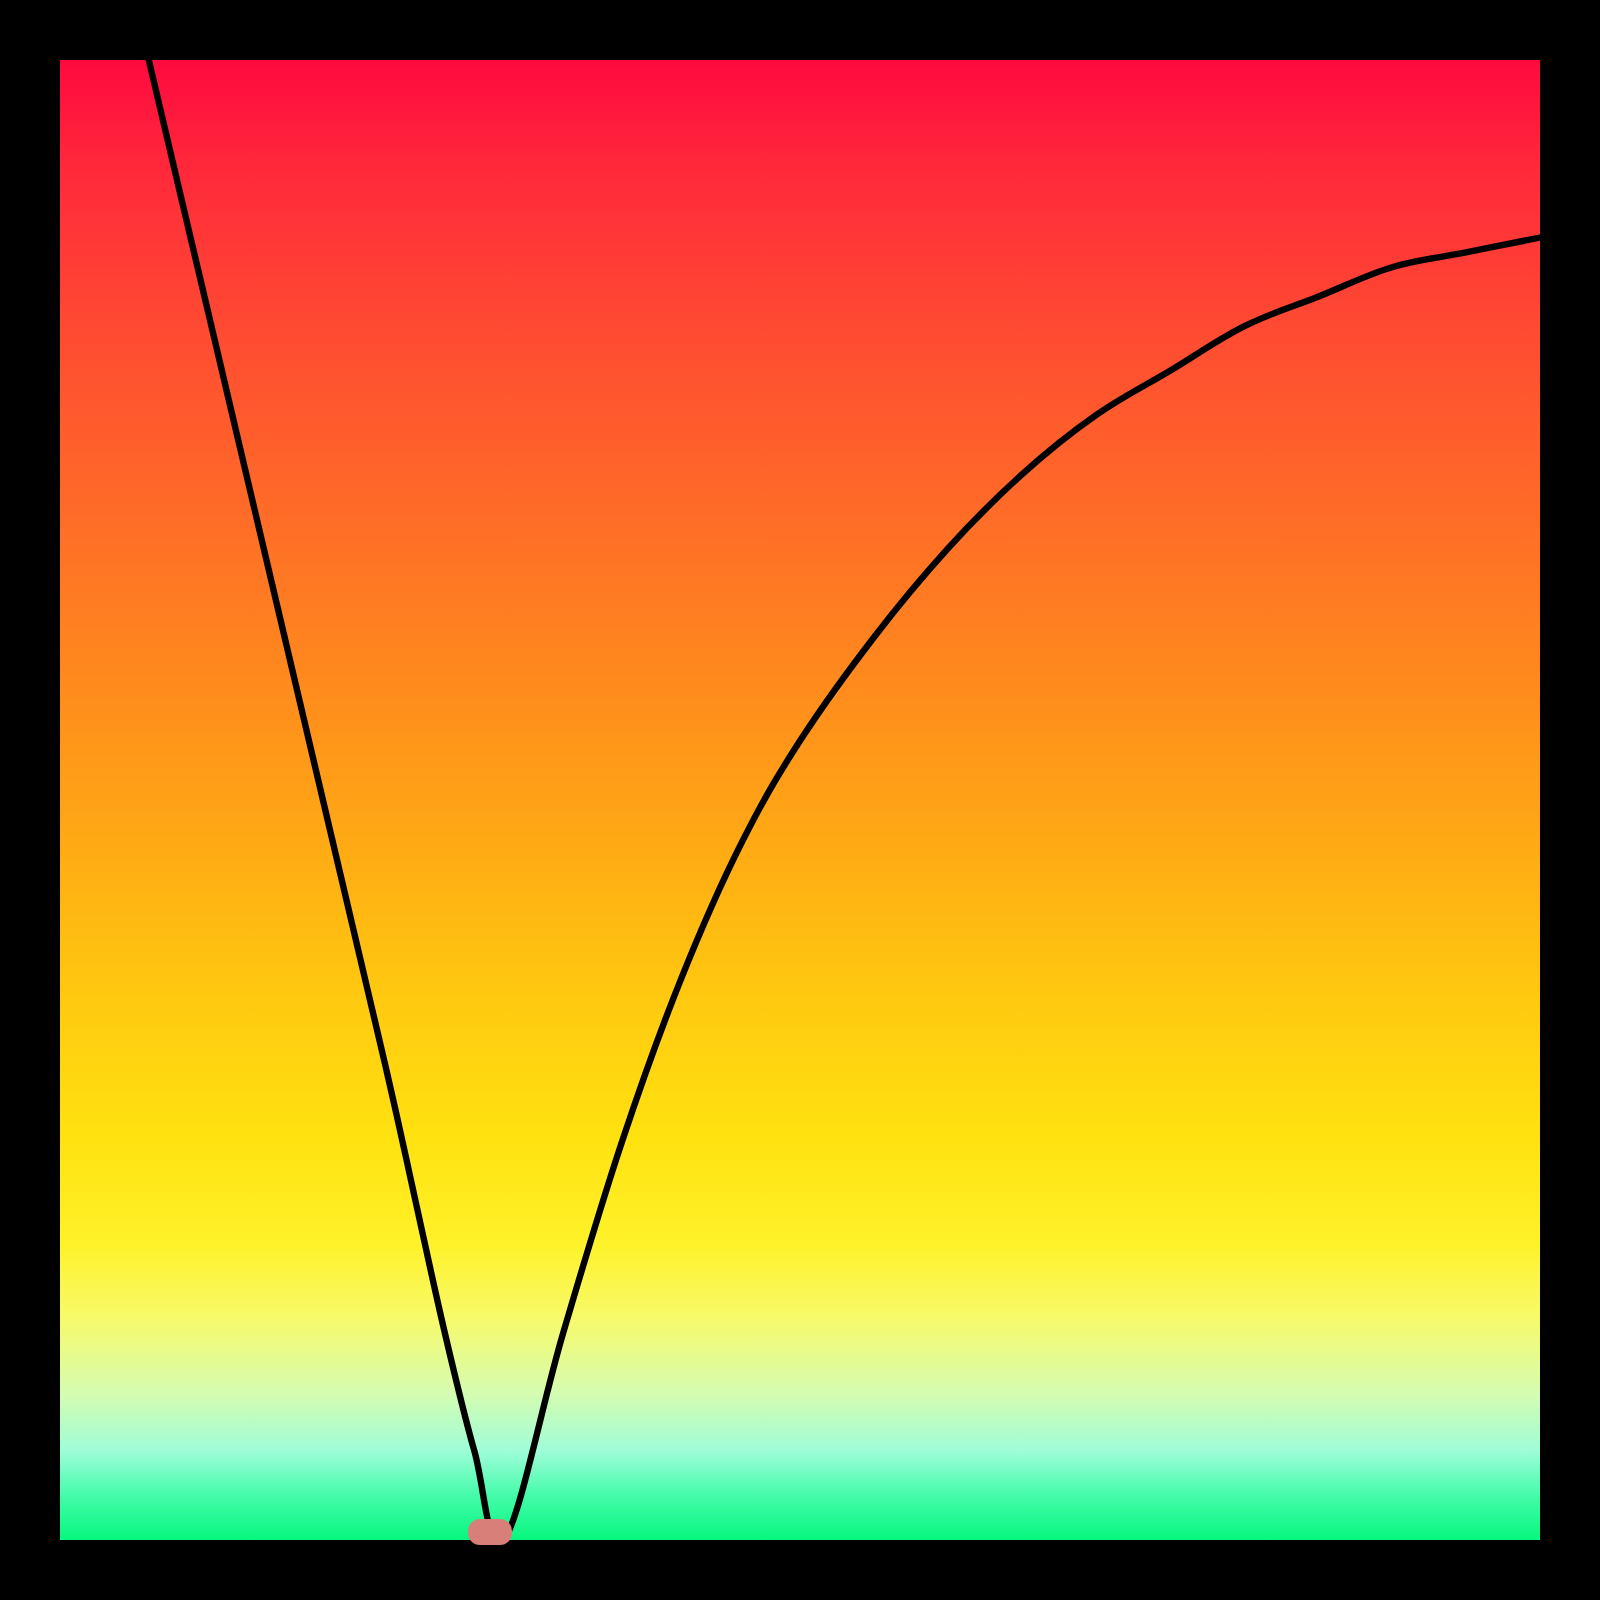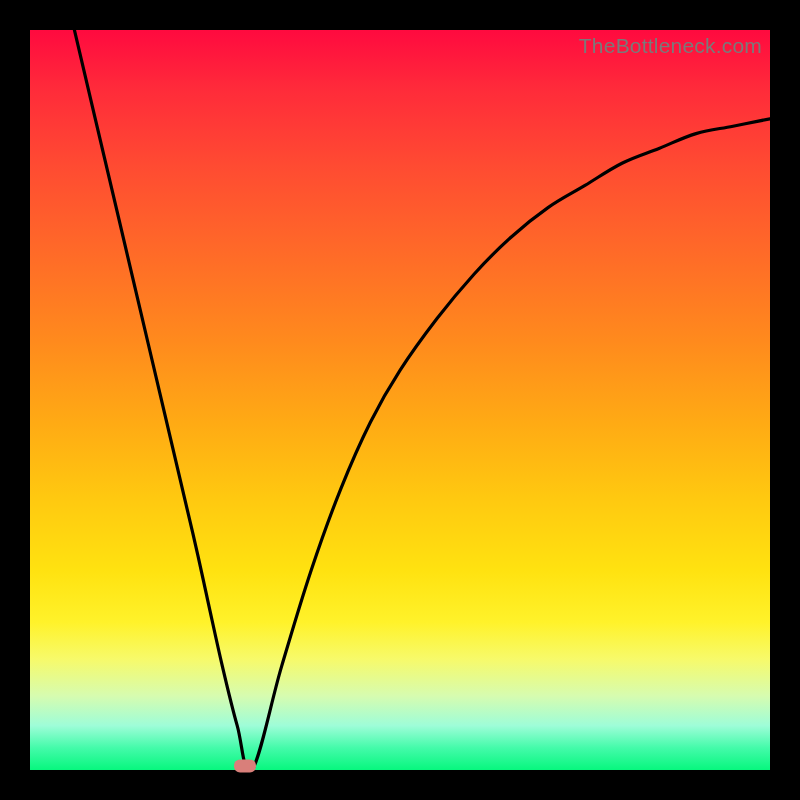--- a/index.html
+++ b/index.html
@@ -65,21 +65,20 @@
     transform: translate(-50%, -50%);
   }
 </style>
 </head>
 <body>
 
 <div class="frame">
 
   <div class="plot-area">
 
-    <div class="watermark">TheBottleneck.com</div>
 
     <svg class="curve" viewBox="0 0 740 740" preserveAspectRatio="none">
       <path d="M 44.4 0.0 C 49.7 22.6, 63.3 80.5, 74.0 125.8 C 84.7 171.1, 92.9 206.3, 103.6 251.6 C 114.3 296.9, 122.5 332.1, 133.2 377.4 C 143.9 422.7, 154.8 468.6, 162.8 503.2 C 170.8 537.8, 172.3 545.8, 177.6 569.8 C 182.9 593.8, 187.1 613.8, 192.4 636.4 C 197.7 659.0, 201.9 677.0, 207.2 695.6 C 212.5 714.2, 214.0 750.7, 222.0 740.0 C 230.0 729.3, 240.9 672.4, 251.6 636.4 C 262.3 600.4, 270.5 572.2, 281.2 540.2 C 291.9 508.2, 300.1 485.4, 310.8 458.8 C 321.5 432.2, 329.7 413.5, 340.4 392.2 C 351.1 370.9, 358.0 359.0, 370.0 340.4 C 382.0 321.8, 393.7 305.9, 407.0 288.6 C 420.3 271.3, 430.7 258.9, 444.0 244.2 C 457.3 229.5, 467.7 219.2, 481.0 207.2 C 494.3 195.2, 504.7 186.9, 518.0 177.6 C 531.3 168.3, 541.7 163.4, 555.0 155.4 C 568.3 147.4, 578.7 139.9, 592.0 133.2 C 605.3 126.5, 615.7 123.7, 629.0 118.4 C 642.3 113.1, 652.7 107.6, 666.0 103.6 C 679.3 99.6, 689.7 98.9, 703.0 96.2 C 716.3 93.5, 733.3 90.1, 740.0 88.8" fill="none" stroke="#000" stroke-width="3.2" stroke-linecap="round" stroke-linejoin="round"></path>
     </svg>
 
     <div class="marker" style="left: 214.6px; top: 736.3px; background: rgb(217, 127, 122);"></div>
 
   </div>
 </div>
 

